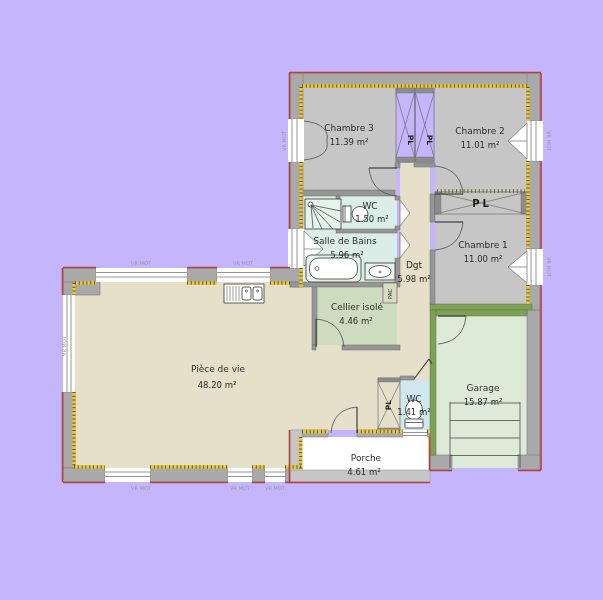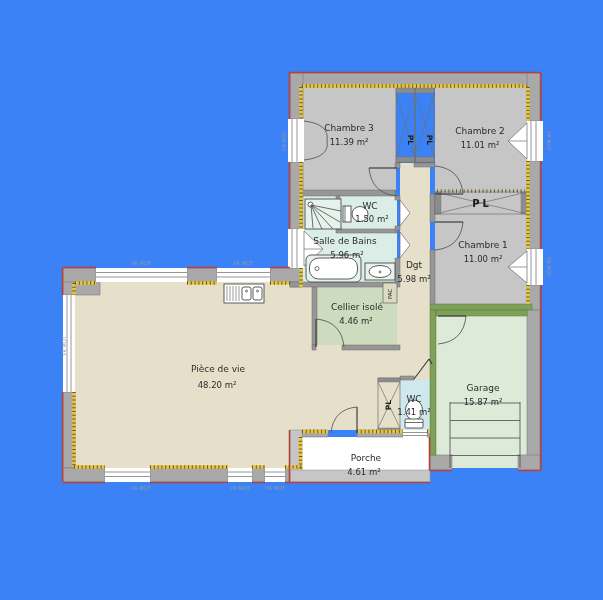--- a/index.html
+++ b/index.html
@@ -1,16 +1,16 @@
 <!DOCTYPE html>
 <html><head>
 <meta charset="utf-8">
 <style>
   html,body{margin:0;padding:0;background:#fff;}
-  #stage{position:relative;width:603px;height:600px;background:#3b82f6;overflow:hidden;
+  #stage{position:relative;width:603px;height:600px;background:#c4b5fd;overflow:hidden;
          font-family:"DejaVu Sans",sans-serif;}
   svg{display:block}
   .wall{fill:#a9a9a9;stroke:#7d7d7d;stroke-width:.6}
   .pwall{fill:#c6c6c6;stroke:#9c9c9c;stroke-width:.6}
   .part{fill:#969696;stroke:#6e6e6e;stroke-width:.5}
   .gwall{fill:#7ea158;stroke:#5d7a3f;stroke-width:.5}
   .cap{fill:#8c8c8c;stroke:#6e6e6e;stroke-width:.4}
   .f-bed{fill:#c6c6c6}.f-bath{fill:#daeee7}.f-liv{fill:#e6e0ca}.f-cel{fill:#cddcbe}
   .f-gar{fill:#dcead7}.f-wc{fill:#cfe8ee}.f-por{fill:#ffffff}
   .insy{stroke:#e9c63f;stroke-width:3.4;fill:none}

